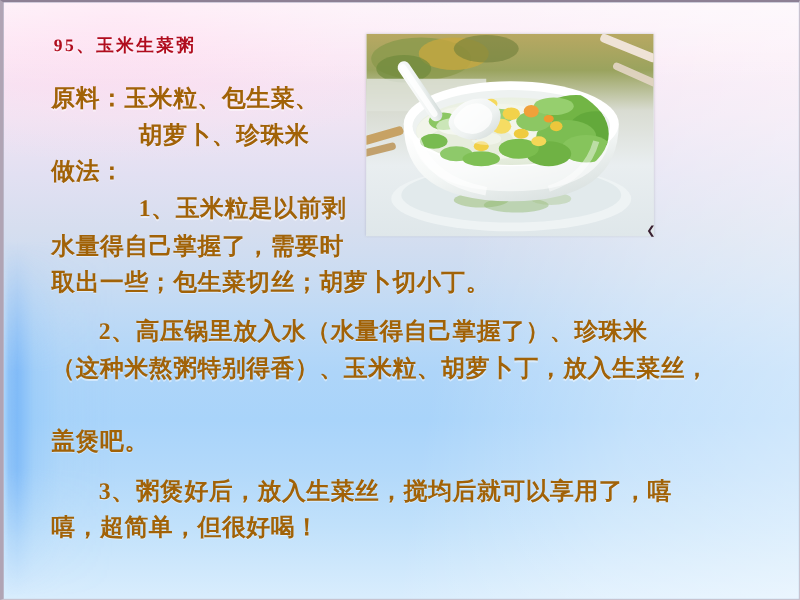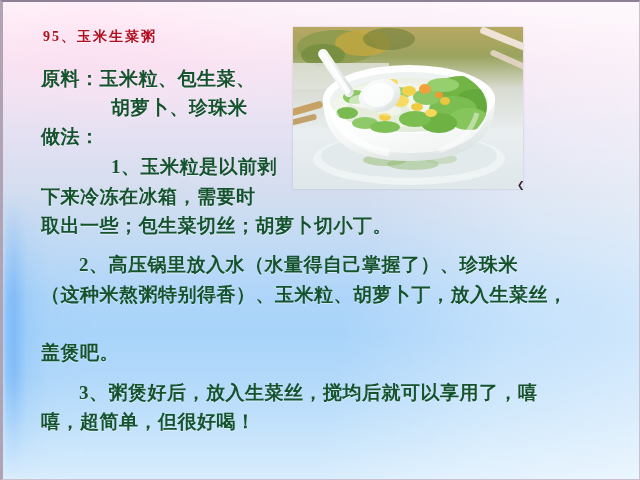--- a/index.html
+++ b/index.html
@@ -83,21 +83,21 @@
 
   
   .text-col {
     position: absolute;
     left: 0; top: 0;
     width: 640px; height: 480px;
   }
   .line {
     position: absolute;
     white-space: nowrap;
-    color: #14532d;
+    color: #a16207;
     font-weight: 700;
     letter-spacing: 0.5px;
     text-shadow: 0 1px 0 rgba(255,255,255,0.45);
   }
   .title {
     color: #b00d1e;
     font-size: 14px;
     font-weight: 700;
     letter-spacing: 2px;
     text-shadow: 0 1px 1px rgba(255,255,255,0.6);
@@ -253,21 +253,21 @@
 
     <div class="line title" style="left:40px; top:26px;">95、玉米生菜粥</div>
 
     <div class="line body-line" style="left:38px; top:64px;">原料：玉米粒、包生菜、</div>
 
     <div class="line body-line" style="left:108px; top:93px;">胡萝卜、珍珠米</div>
 
     <div class="line body-line" style="left:38px; top:122px;">做法：</div>
 
     <div class="line body-line" style="left:76px; top:152px;margin-left:32px;">1、玉米粒是以前剥</div>
-    <div class="line body-line" style="left:38px; top:182px;">下来冷冻在冰箱，需要时</div>
+    <div class="line body-line" style="left:38px; top:182px;">水量得自己掌握了，需要时</div>
     <div class="line body-line" style="left:38px; top:211px;">取出一些；包生菜切丝；胡萝卜切小丁。</div>
 
     <div class="line body-line" style="left:76px; top:250px;">2、高压锅里放入水（水量得自己掌握了）、珍珠米</div>
     <div class="line body-line" style="left:38px; top:280px;">（这种米熬粥特别得香）、玉米粒、胡萝卜丁，放入生菜丝，</div>
     <div class="line body-line" style="left:38px; top:338px;">盖煲吧。</div>
 
     <div class="line body-line" style="left:76px; top:378px;">3、粥煲好后，放入生菜丝，搅均后就可以享用了，嘻</div>
     <div class="line body-line" style="left:38px; top:407px;">嘻，超简单，但很好喝！</div>
 
   </div>

